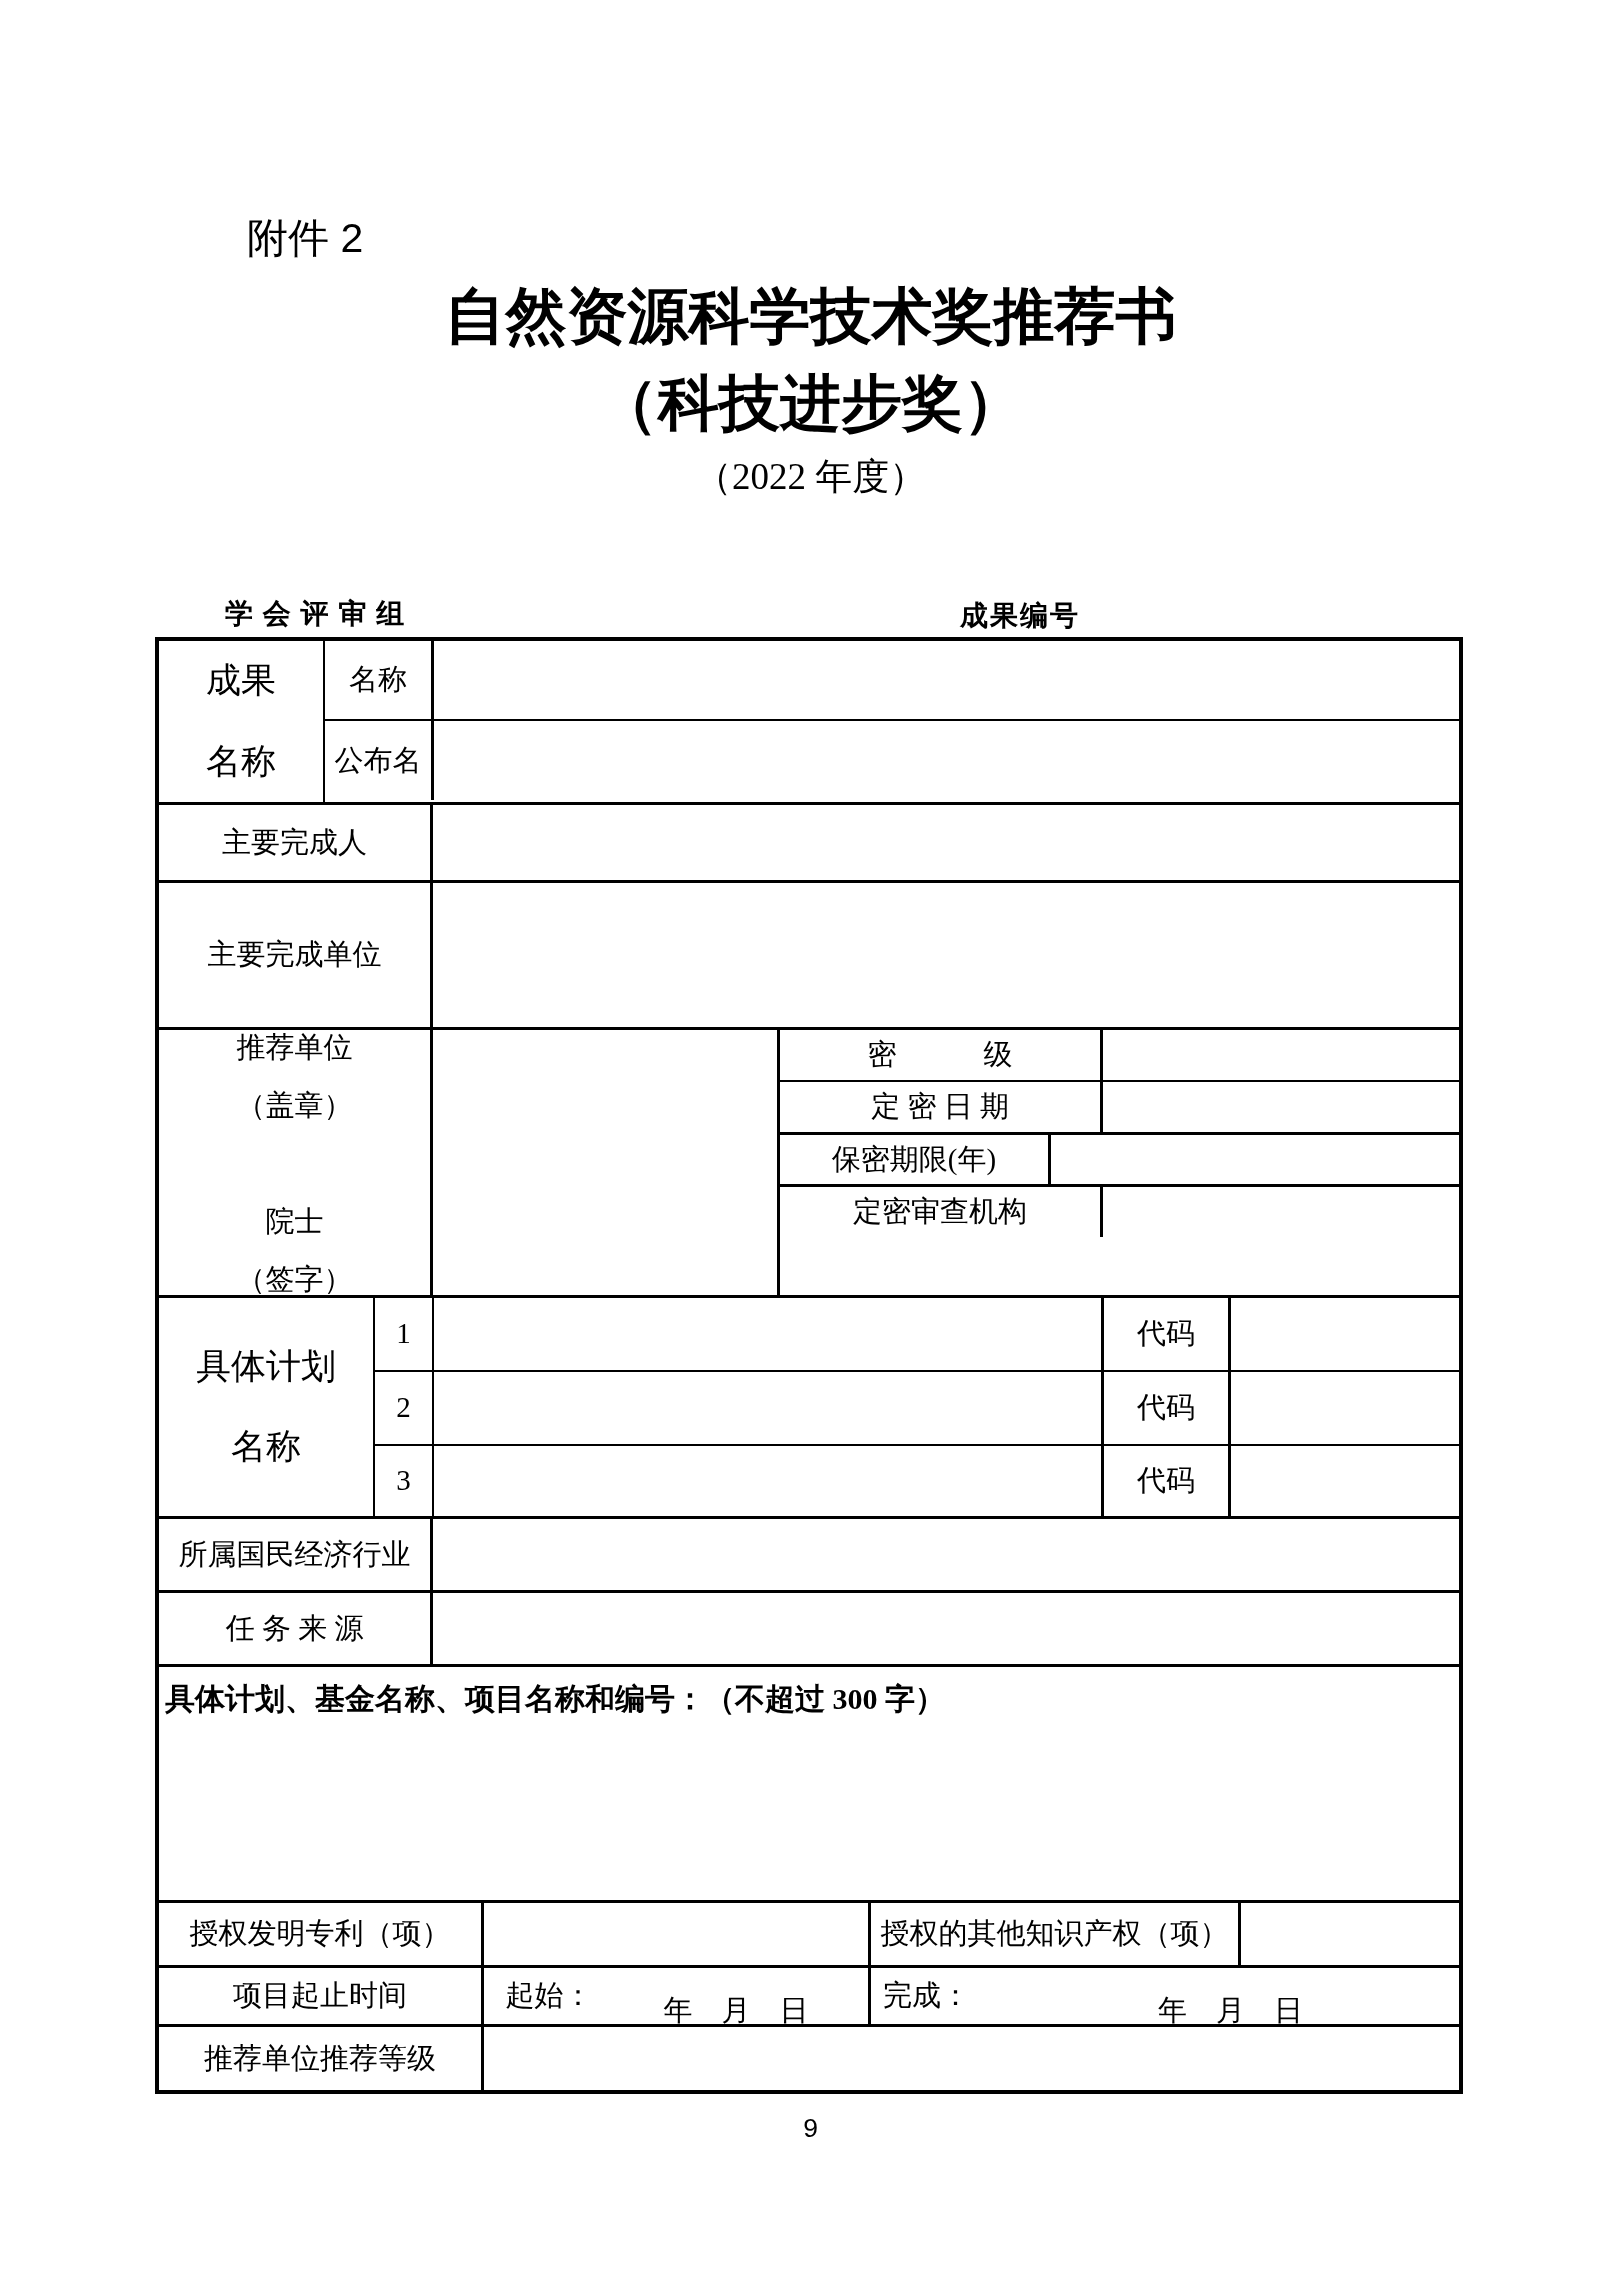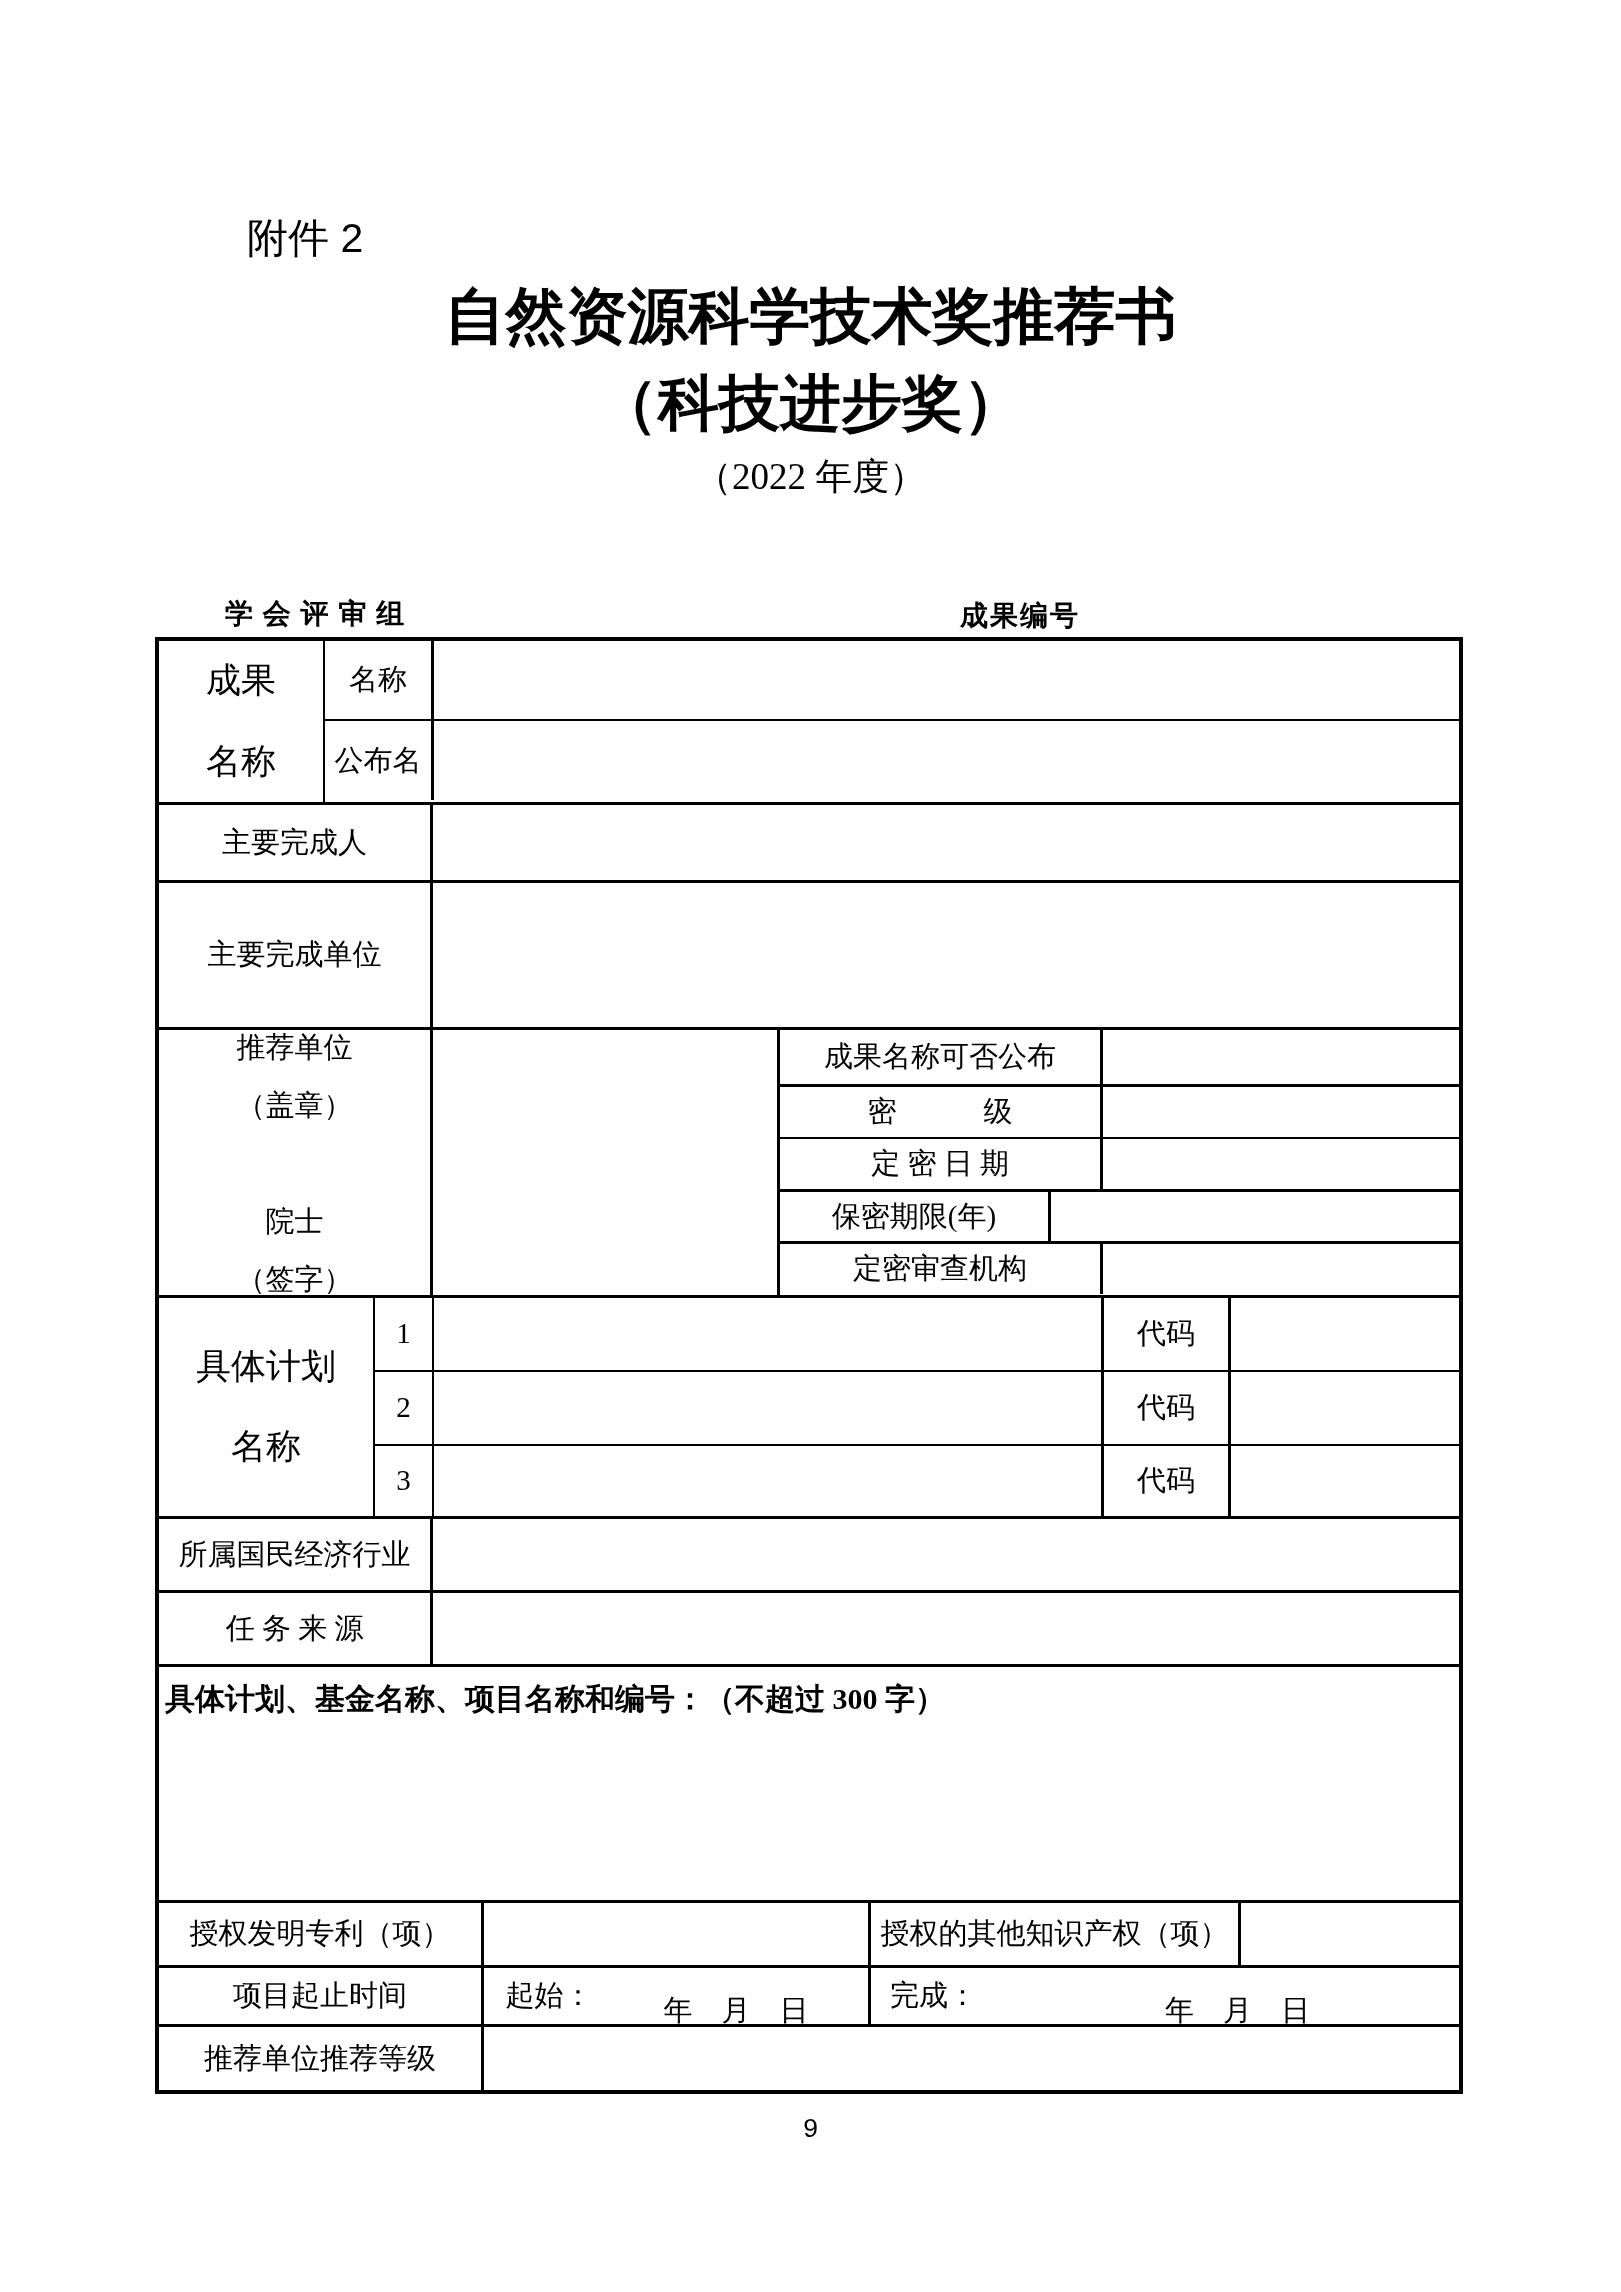--- a/index.html
+++ b/index.html
@@ -116,24 +116,20 @@
     </div>
 
     <div class="row hb4" style="height:268px">
       <div class="cell vr stacked" style="width:274px">推荐单位
 （盖章）
 
 院士
 （签字）</div>
       <div class="cell vr" style="width:347px"></div>
       <div class="col grow">
-        <div class="row hb4" style="height:57px">
-          <div class="cell vr" style="width:323px">成果名称可否公布</div>
-          <div class="cell grow"></div>
-        </div>
         <div class="row hb2" style="height:52px">
           <div class="cell vr" style="width:323px">密　　　级</div>
           <div class="cell grow"></div>
         </div>
         <div class="row hb4" style="height:53px">
           <div class="cell vr" style="width:323px">定 密 日 期</div>
           <div class="cell grow"></div>
         </div>
         <div class="row hb4" style="height:52px">
           <div class="cell vr" style="width:271px">保密期限(年)</div>
@@ -188,21 +184,21 @@
     <div class="row hb4" style="height:65px">
       <div class="cell vr" style="width:325px">授权发明专利（项）</div>
       <div class="cell vr" style="width:387px"></div>
       <div class="cell vr" style="width:370px">授权的其他知识产权（项）</div>
       <div class="cell grow"></div>
     </div>
 
     <div class="row hb4" style="height:59px">
       <div class="cell vr" style="width:325px">项目起止时间</div>
       <div class="cell vr left-pad" style="width:387px;padding-left:21.6px"><span>起始：</span><span class="ymd" style="margin-left:71px">年　月　日</span></div>
-      <div class="cell grow left-pad" style="padding-left:19px"><span>完成：</span><span class="ymd" style="margin-left:188px">年　月　日</span></div>
+      <div class="cell grow left-pad" style="padding-left:12px"><span>完成：</span><span class="ymd" style="margin-left:188px">年　月　日</span></div>
     </div>
 
     <div class="row" style="height:64px">
       <div class="cell vr" style="width:325px">推荐单位推荐等级</div>
       <div class="cell grow"></div>
     </div>
 
   </div>
 
   <div class="abs centerline page-number">9</div>

